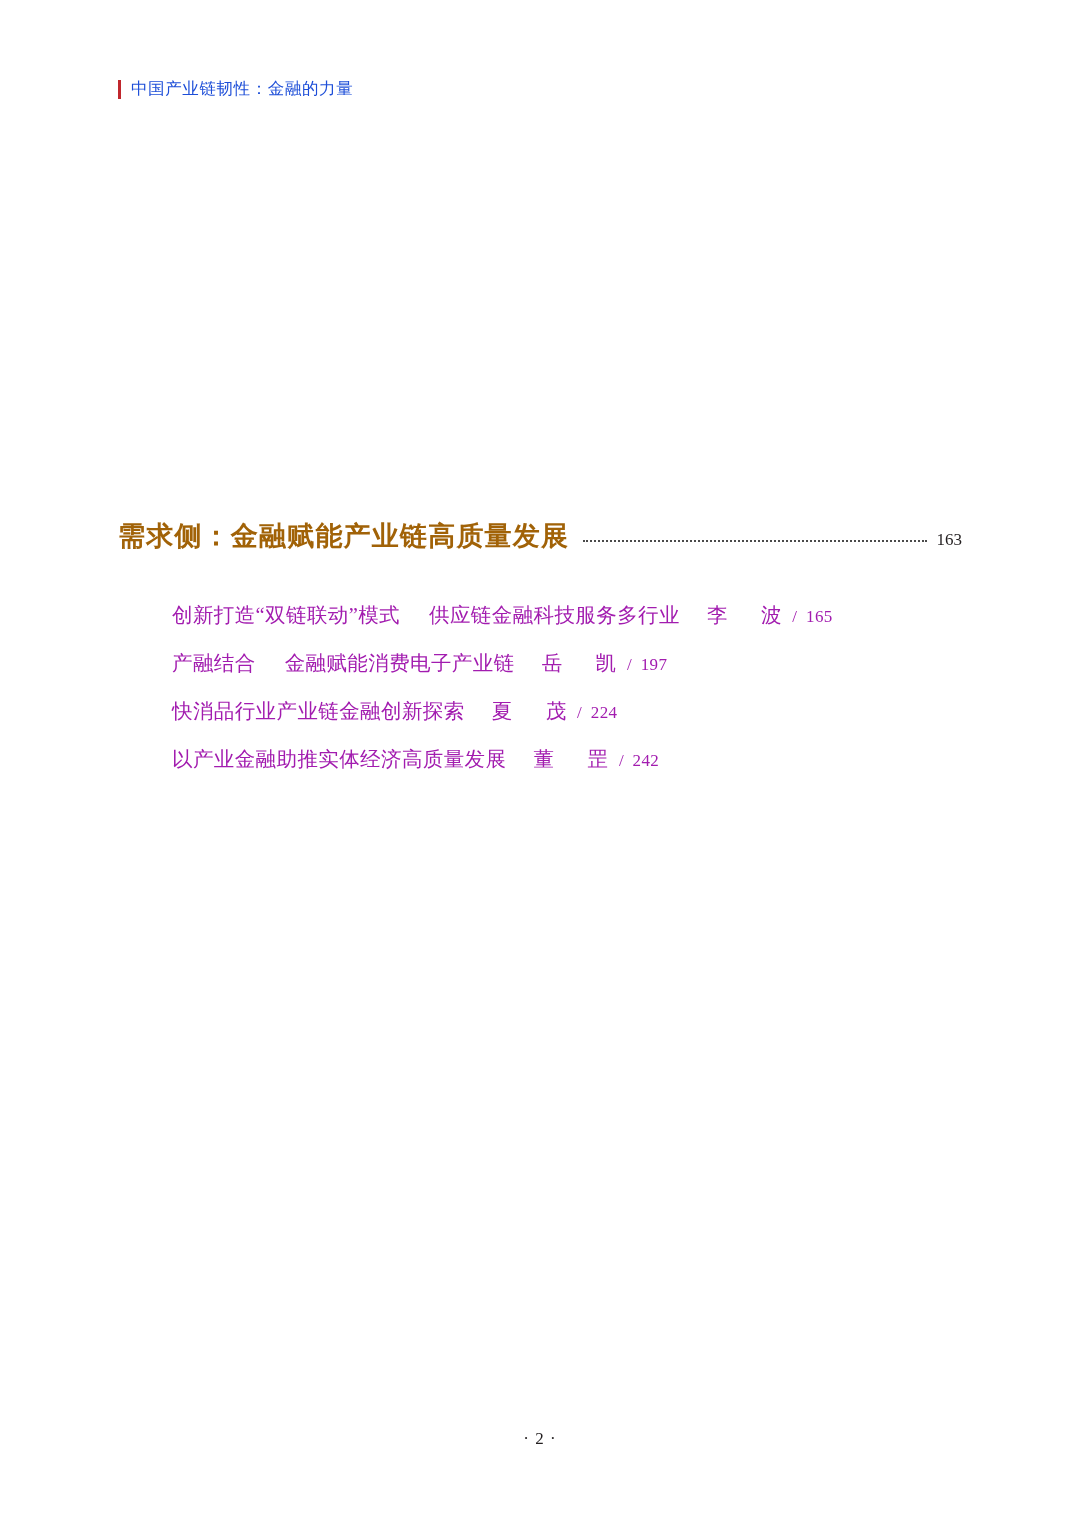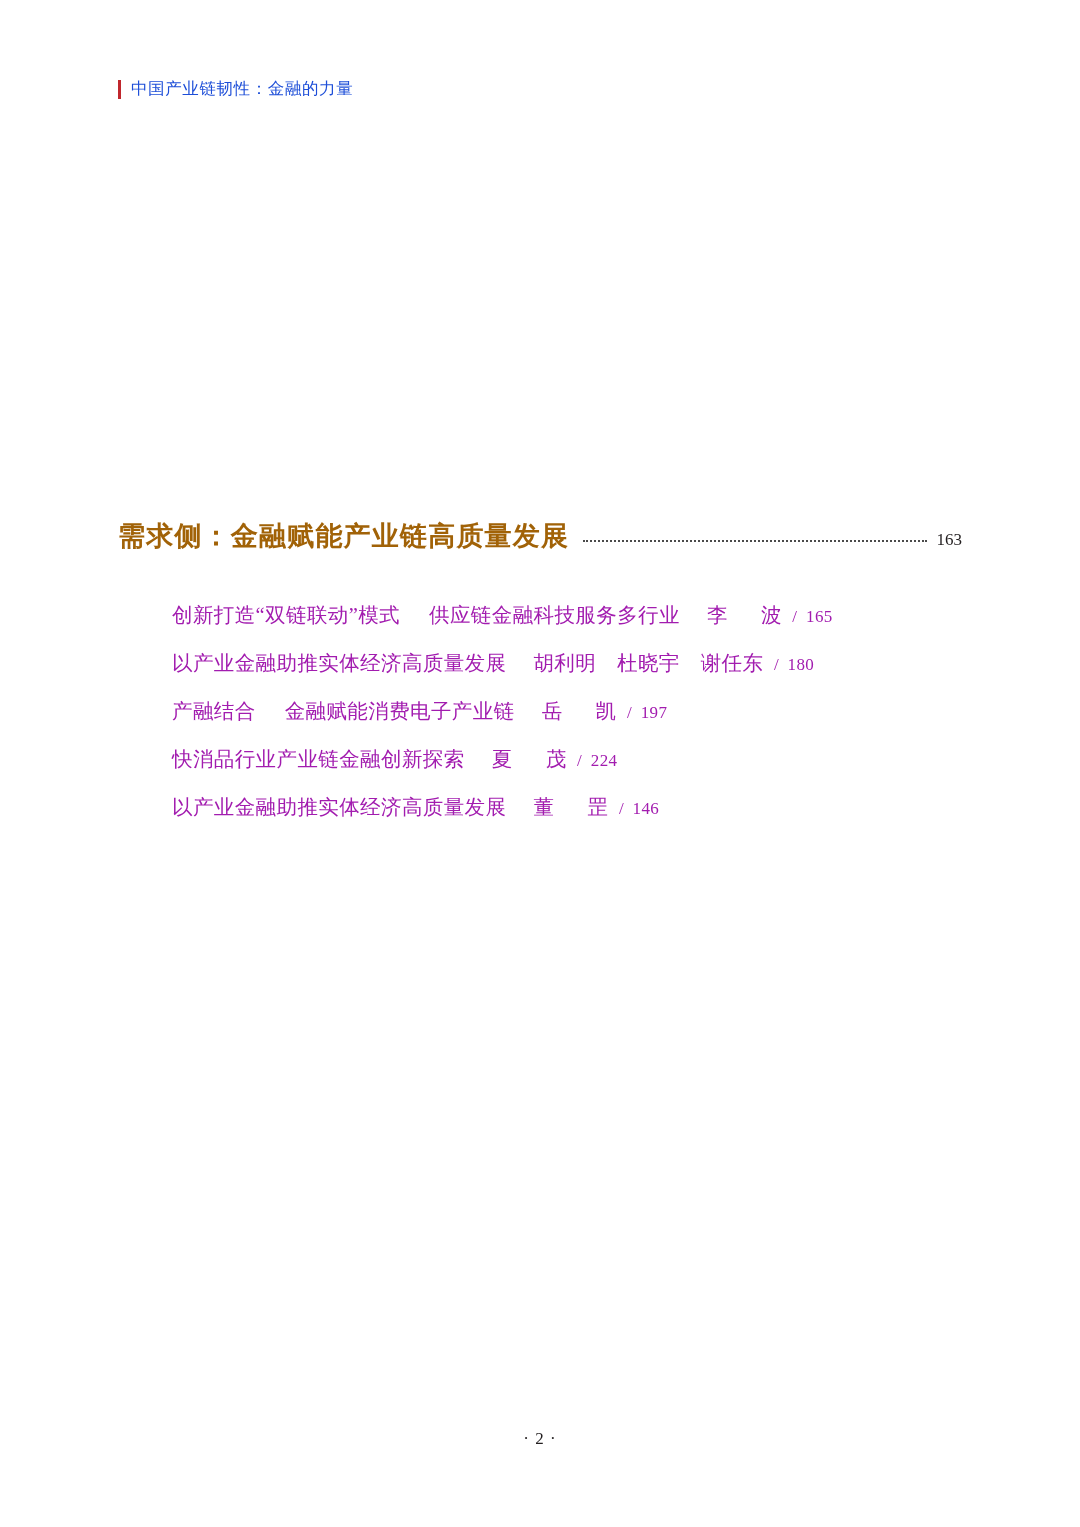--- a/index.html
+++ b/index.html
@@ -165,27 +165,20 @@
       <span class="gap-wide"></span>
       <span class="entry-title">供应链金融科技服务多行业</span>
       <span class="gap-name"></span>
       <span class="authors">李</span>
       <span class="name-spread"></span>
       <span class="authors">波</span>
       <span class="slash">/</span>
       <span class="page-num">165</span>
     </div>
 
-    <div class="entry">
-      <span class="entry-title">以产业金融助推实体经济高质量发展</span>
-      <span class="gap-name"></span>
-      <span class="authors">胡利明　杜晓宇　谢任东</span>
-      <span class="slash">/</span>
-      <span class="page-num">180</span>
-    </div>
 
     <div class="entry">
       <span class="entry-title">产融结合</span>
       <span class="gap-wide"></span>
       <span class="entry-title">金融赋能消费电子产业链</span>
       <span class="gap-name"></span>
       <span class="authors">岳</span>
       <span class="name-spread"></span>
       <span class="authors">凯</span>
       <span class="slash">/</span>
@@ -202,20 +195,20 @@
       <span class="page-num">224</span>
     </div>
 
     <div class="entry">
       <span class="entry-title">以产业金融助推实体经济高质量发展</span>
       <span class="gap-name"></span>
       <span class="authors">董</span>
       <span class="name-spread"></span>
       <span class="authors">罡</span>
       <span class="slash">/</span>
-      <span class="page-num">146</span>
+      <span class="page-num">242</span>
     </div>
 
   </div>
 
   <div class="folio">· 2 ·</div>
 
 </div>
 
 </body></html>

